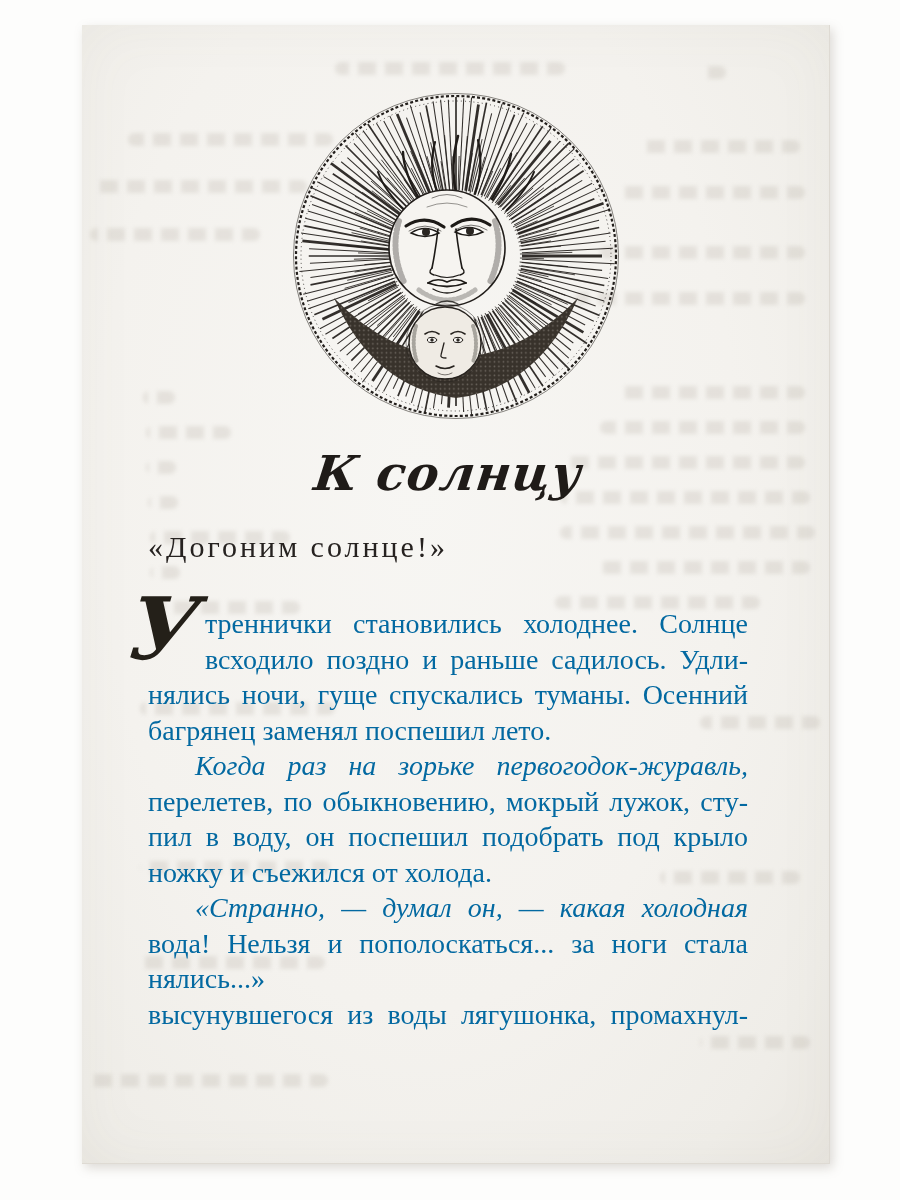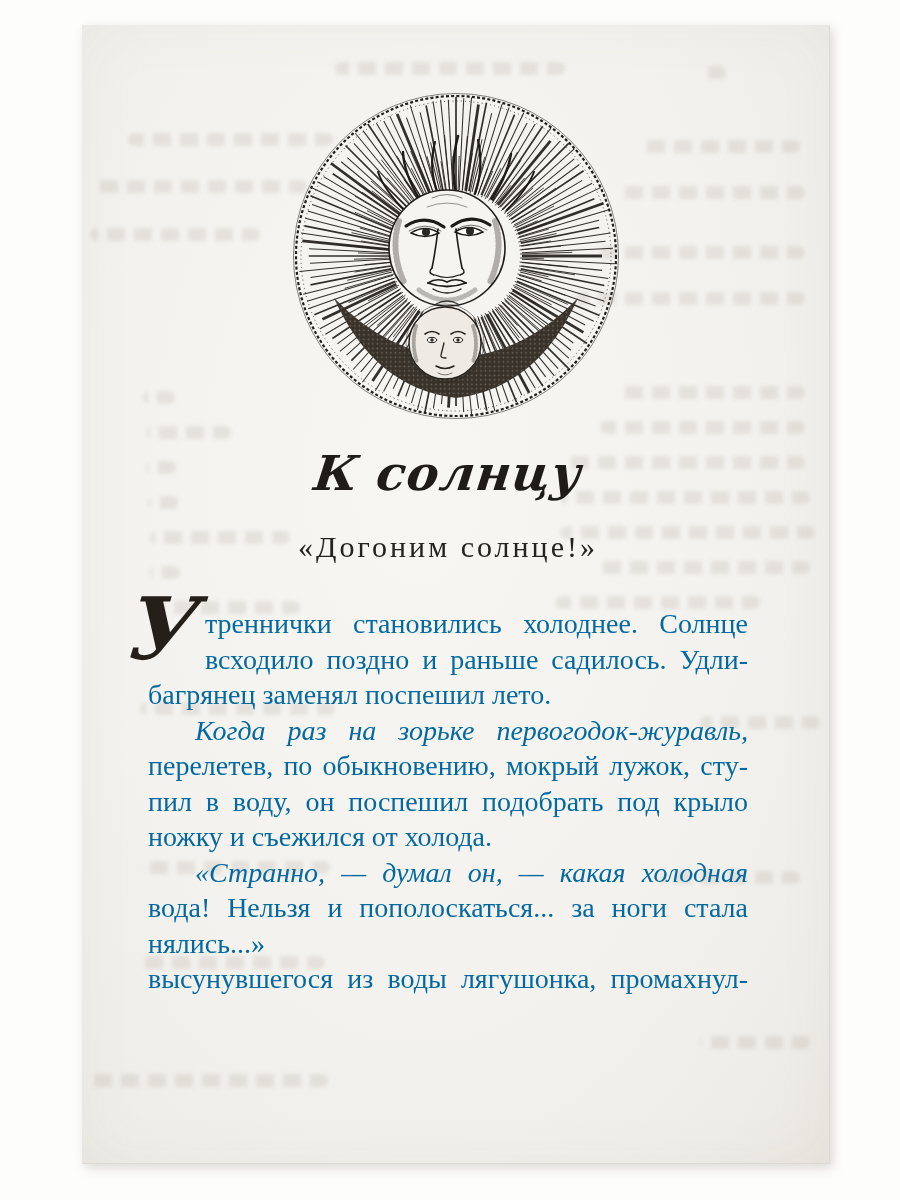--- a/index.html
+++ b/index.html
@@ -9,21 +9,21 @@
         background:radial-gradient(ellipse at 45% 40%, #f7f6f3 0%, #f4f2ee 55%, #efede8 85%, #eae7e1 100%);
         box-shadow:3px 4px 10px rgba(140,130,118,.28), inset 0 0 60px rgba(120,110,95,.05);
         border-right:1px solid #dedad3;border-bottom:1px solid #dedad3;}
   .bleed{position:absolute;height:13px;border-radius:6px;filter:blur(2px);opacity:.55;
          transform:scaleX(-1);
          background:repeating-linear-gradient(90deg, rgba(148,138,124,.30) 0 18px, rgba(148,138,124,0) 18px 27px);}
   .illu{position:absolute;left:286px;top:86px;width:340px;height:340px;}
   .chapter-title{position:absolute;left:148px;top:440px;width:600px;text-align:center;
         font-family:"DejaVu Serif",serif;font-style:italic;font-weight:700;
         font-size:48px;line-height:66px;color:#1f1b18;transform:skewX(-7deg);letter-spacing:1px;}
-  .chapter-subtitle{position:absolute;left:148px;top:527px;width:600px;text-align:center;
+  .chapter-subtitle{position:absolute;left:148px;top:527px;width:600px;
         font-size:30px;line-height:40px;letter-spacing:3px;color:#262220;}
   .drop-cap{position:absolute;left:130px;top:586px;width:72px;
         font-family:"DejaVu Serif",serif;font-style:italic;font-weight:700;
         font-size:86px;line-height:86px;color:#242019;transform:skewX(-6deg);}
   .body-text{position:absolute;left:148px;top:606px;width:600px;color:#0369a1;
         font-size:28px;line-height:35.5px;}
   .tline{white-space:nowrap;}
   .tline.just{text-align:justify;text-align-last:justify;white-space:normal;}
   .tline.capind{margin-left:57px;}
   .tline.pind{padding-left:47px;font-style:italic;}
@@ -371,20 +371,21 @@
   </div>
 
   <div class="chapter-title" data-name="chapter-title">К солнцу</div>
   <div class="chapter-subtitle" data-name="chapter-subtitle">«Догоним солнце!»</div>
 
   <div class="drop-cap" data-name="drop-cap">У</div>
   <div class="body-text" data-name="body-text">
     <div data-name="paragraph">
         <div class="tline just capind" data-name="text-line">треннички становились холоднее. Солнце</div>
         <div class="tline just capind" data-name="text-line">всходило поздно и раньше садилось. Удли-</div>
+        <div class="tline just" data-name="text-line">нялись ночи, гуще спускались туманы. Осенний</div>
         <div class="tline" data-name="text-line">багрянец заменял поспешил лето.</div>
       </div>
     <div data-name="paragraph">
         <div class="tline just pind" data-name="text-line">Когда раз на зорьке первогодок-журавль,</div>
         <div class="tline just" data-name="text-line">перелетев, по обыкновению, мокрый лужок, сту-</div>
         <div class="tline just" data-name="text-line">пил в воду, он поспешил подобрать под крыло</div>
         <div class="tline" data-name="text-line">ножку и съежился от холода.</div>
       </div>
     <div data-name="paragraph">
         <div class="tline just pind" data-name="text-line">«Странно, — думал он, — какая холодная</div>

